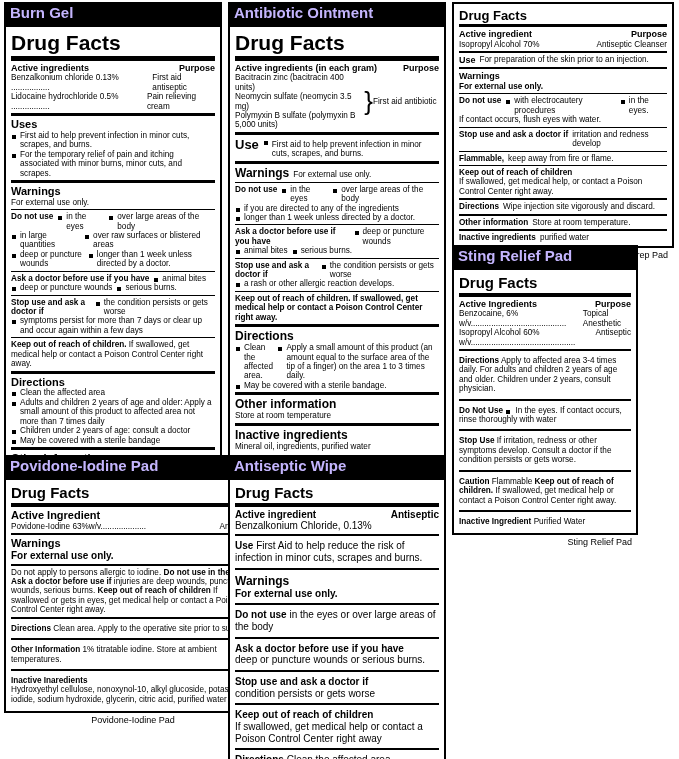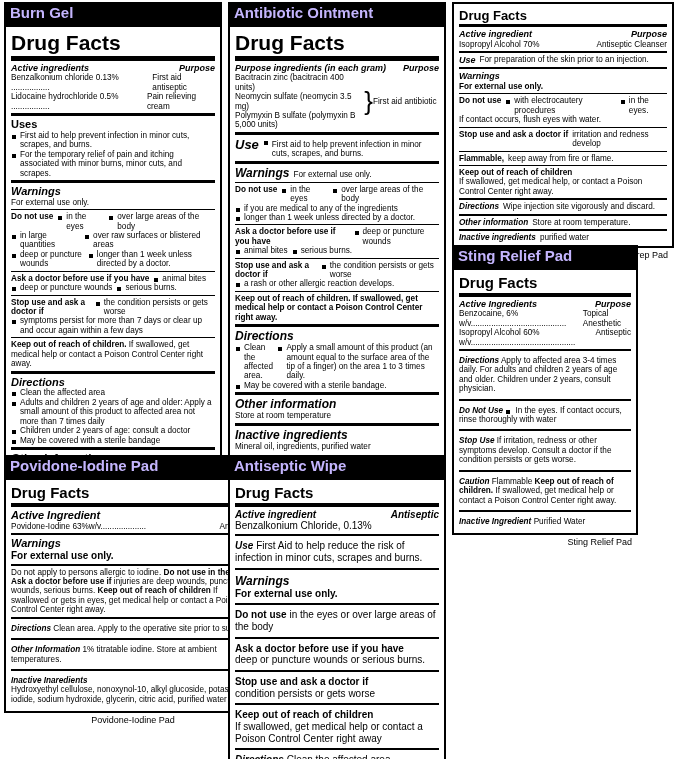--- a/index.html
+++ b/index.html
@@ -38,21 +38,21 @@
   }
   .df-title.md {
     font-size: 15px;
     border-bottom-width: 4px;
   }
   .rule { border-bottom: 1px solid #000; margin: 2px 0; }
   .rule-thick { border-bottom: 3px solid #000; margin: 2px 0; }
   .rule-med { border-bottom: 2px solid #000; margin: 2px 0; }
   .sec { font-size: 9px; line-height: 1.17; }
   .b { font-weight: bold; }
-  .bi { font-weight: bold; font-style: italic; }
+  .bi { font-weight: bold; }
   .row { display: flex; justify-content: space-between; align-items: baseline; }
   .bullet { position: relative; padding-left: 9px; }
   .bullet:before {
     content: "";
     position: absolute; left: 1px; top: 4px;
     width: 4px; height: 4px; background: #000;
   }
   .caption {
     font-size: 9px; text-align: center;
     color: #000; margin-top: 2px;
@@ -162,21 +162,21 @@
   <div class="caption">Burn Cream</div>
 </div>
 
 <div class="panel" style="left:228px; top:2px; width:218px;">
   <div class="hdr">Antibiotic Ointment</div>
   <div class="card thick">
     <div class="df-title">Drug Facts</div>
 
     <div class="sec">
       <div class="row">
-        <span class="bi">Purpose ingredients (in each gram)</span>
+        <span class="bi">Active ingredients (in each gram)</span>
         <span class="bi">Purpose</span>
       </div>
       <div style="display:flex; align-items:center;">
         <div class="tiny" style="flex:1">
           <div>Bacitracin zinc (bacitracin 400 units)</div>
           <div>Neomycin sulfate (neomycin 3.5 mg)</div>
           <div>Polymyxin B sulfate (polymyxin B 5,000 units)</div>
         </div>
         <div class="brace">}</div>
         <div class="tiny" style="width:66px">First aid antibiotic</div>
@@ -196,21 +196,21 @@
       <div class="nowrapflex">
         <span class="bi" style="font-size:12px">Warnings</span>
         <span class="tiny" style="padding-top:4px">For external use only.</span>
       </div>
       <div class="rule"></div>
       <div class="nowrapflex tiny">
         <span class="b" style="white-space:nowrap">Do not use</span>
         <span class="bullet">in the eyes</span>
         <span class="bullet">over large areas of the body</span>
       </div>
-      <div class="bullet tiny">if you are medical to any of the ingredients</div>
+      <div class="bullet tiny">if you are directed to any of the ingredients</div>
       <div class="bullet tiny">longer than 1 week unless directed by a doctor.</div>
       <div class="rule"></div>
       <div class="nowrapflex tiny">
         <span class="b">Ask a doctor before use if you have</span>
         <span class="bullet">deep or puncture wounds</span>
       </div>
       <div class="nowrapflex tiny">
         <span class="bullet">animal bites</span>
         <span class="bullet">serious burns.</span>
       </div>

